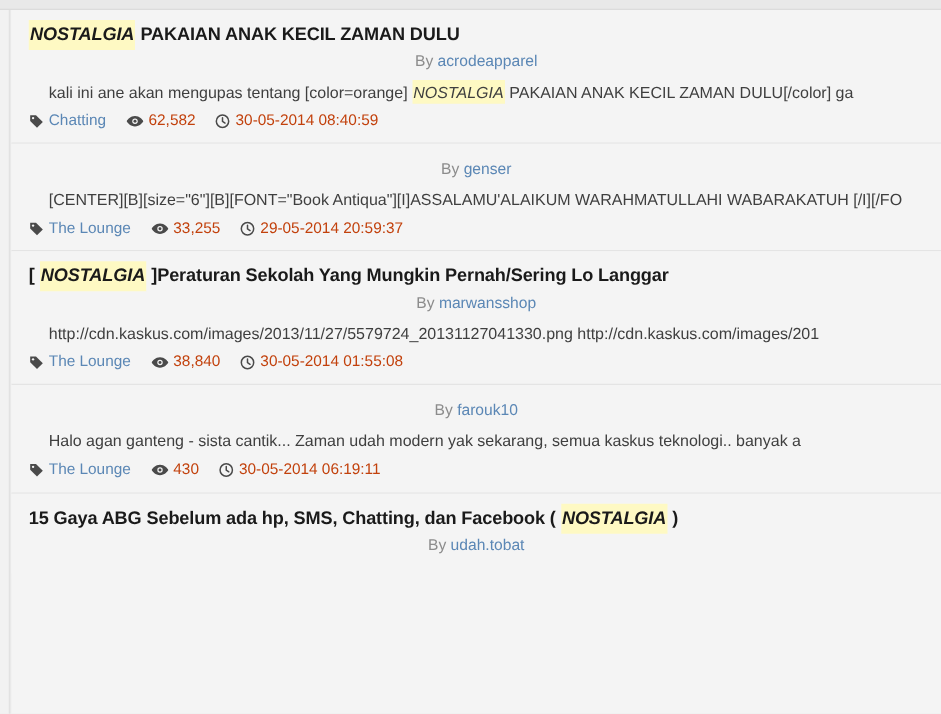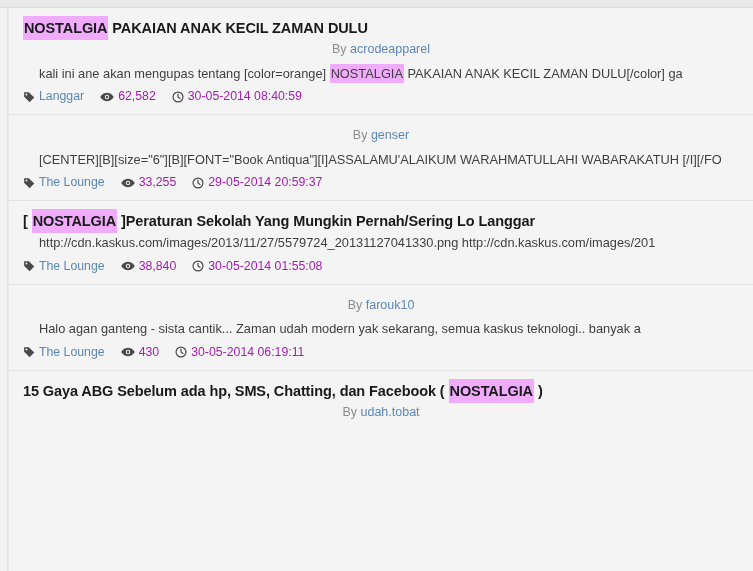--- a/index.html
+++ b/index.html
@@ -64,23 +64,24 @@
     line-height: 1.45;
     letter-spacing: -0.1px;
     margin: 0 0 1px 0;
     cursor: pointer;
   }
   .result-title.hovered {
     text-decoration: underline;
   }
 
   mark.hl {
-    background: #f0abfc;
+    background: #fef9c3;
     color: inherit;
     padding: 4px 1px;
+    font-style: italic;
   }
 
   .result-byline {
     font-size: 12.5px;
     color: #8c8c8c;
     line-height: 1.5;
     margin: 1px 0 5px 0;
     text-align: center;
   }
   .result-byline .author {
@@ -112,21 +113,21 @@
   }
   .meta-item .ico {
     display: inline-flex;
     align-items: center;
     margin-right: 4px;
   }
   .meta-item .cat-name {
     color: #5b87b5;
     cursor: pointer;
   }
-  .meta-item .val { color: #a21caf; }
+  .meta-item .val { color: #c2410c; }
 
   svg { display: block; }
 </style>
 </head>
 <body>
 
 <div class="page-frame">
 
   <div class="top-rule"></div>
   <div class="left-gutter"></div>
@@ -137,21 +138,21 @@
         <div class="result-byline"><span>By</span> <span class="author">acrodeapparel</span></div>
         <div class="result-snippet"><span>kali ini ane akan mengupas tentang [color=orange] </span><mark class="hl">NOSTALGIA</mark><span> PAKAIAN ANAK KECIL ZAMAN DULU[/color] ga</span></div>
         <div class="result-meta">
           <span class="meta-item">
             <span class="ico">
               <svg width="12" height="12" viewBox="0 0 16 16" aria-hidden="true">
                 <path d="M1.5 1.5h6.2L15 8.8 8.8 15 1.5 7.7z" fill="#4a4a4a"></path>
                 <circle cx="4.6" cy="4.6" r="1.25" fill="#f4f4f4"></circle>
               </svg>
             </span>
-            <span class="cat-name">Langgar</span>
+            <span class="cat-name">Chatting</span>
           </span>
           <span class="meta-item">
             <span class="ico">
               <svg width="14" height="12" viewBox="0 0 20 14" aria-hidden="true">
                 <path d="M10 1C4.8 1 1.4 5.3 0.6 6.6a0.7 0.7 0 0 0 0 0.8C1.4 8.7 4.8 13 10 13s8.6-4.3 9.4-5.6a0.7 0.7 0 0 0 0-0.8C18.6 5.3 15.2 1 10 1z" fill="#4a4a4a"></path>
                 <circle cx="10" cy="7" r="3.1" fill="#f4f4f4"></circle>
                 <circle cx="10" cy="7" r="1.7" fill="#4a4a4a"></circle>
               </svg>
             </span>
             <span class="val">62,582</span>
@@ -196,20 +197,21 @@
                 <circle cx="8" cy="8" r="6.6" fill="none" stroke="#4a4a4a" stroke-width="1.6"></circle>
                 <path d="M8 4.2V8l2.7 1.9" fill="none" stroke="#4a4a4a" stroke-width="1.6" stroke-linecap="round"></path>
               </svg>
             </span>
             <span class="val">29-05-2014 20:59:37</span>
           </span>
         </div>
       </div>
       <div class="result">
         <div class="result-title"><span>[ </span><mark class="hl">NOSTALGIA</mark><span> ]Peraturan Sekolah Yang Mungkin Pernah/Sering Lo Langgar</span></div>
+        <div class="result-byline"><span>By</span> <span class="author">marwansshop</span></div>
         <div class="result-snippet"><span>http://cdn.kaskus.com/images/2013/11/27/5579724_20131127041330.png http://cdn.kaskus.com/images/201</span></div>
         <div class="result-meta">
           <span class="meta-item">
             <span class="ico">
               <svg width="12" height="12" viewBox="0 0 16 16" aria-hidden="true">
                 <path d="M1.5 1.5h6.2L15 8.8 8.8 15 1.5 7.7z" fill="#4a4a4a"></path>
                 <circle cx="4.6" cy="4.6" r="1.25" fill="#f4f4f4"></circle>
               </svg>
             </span>
             <span class="cat-name">The Lounge</span>

